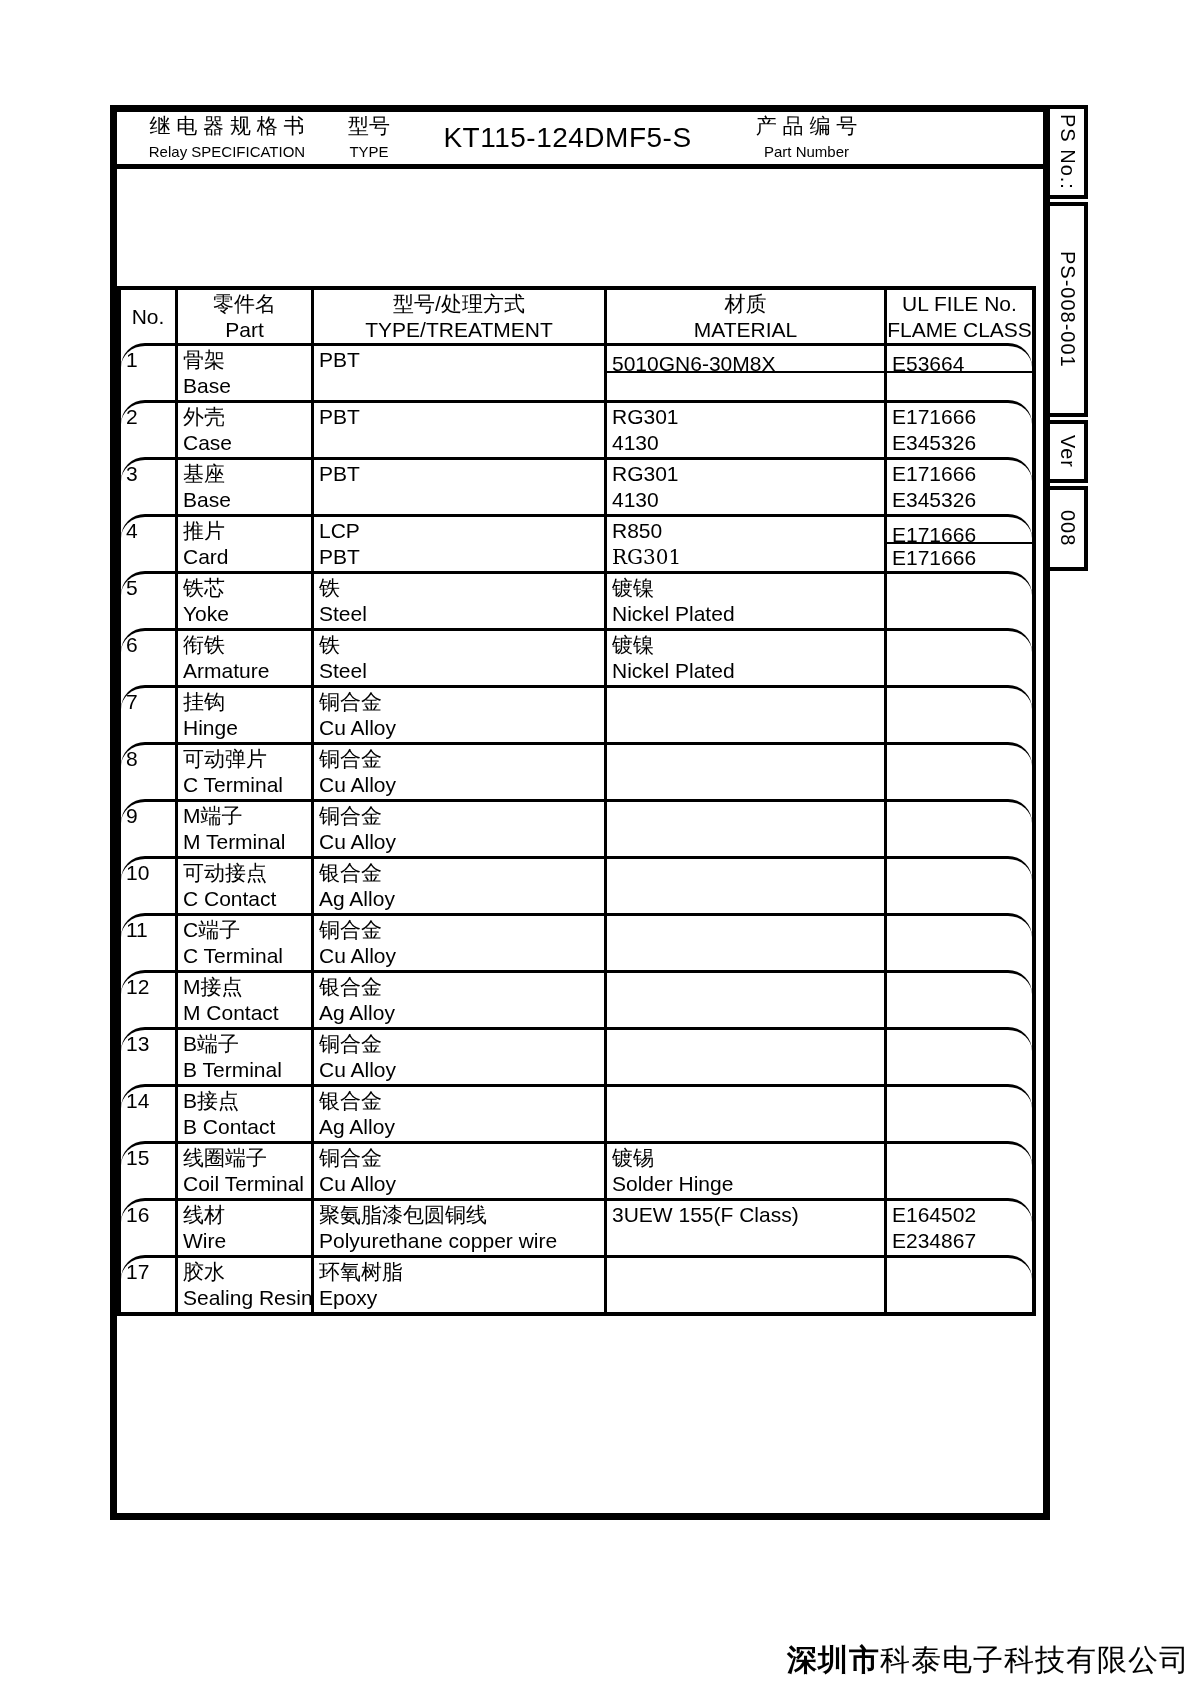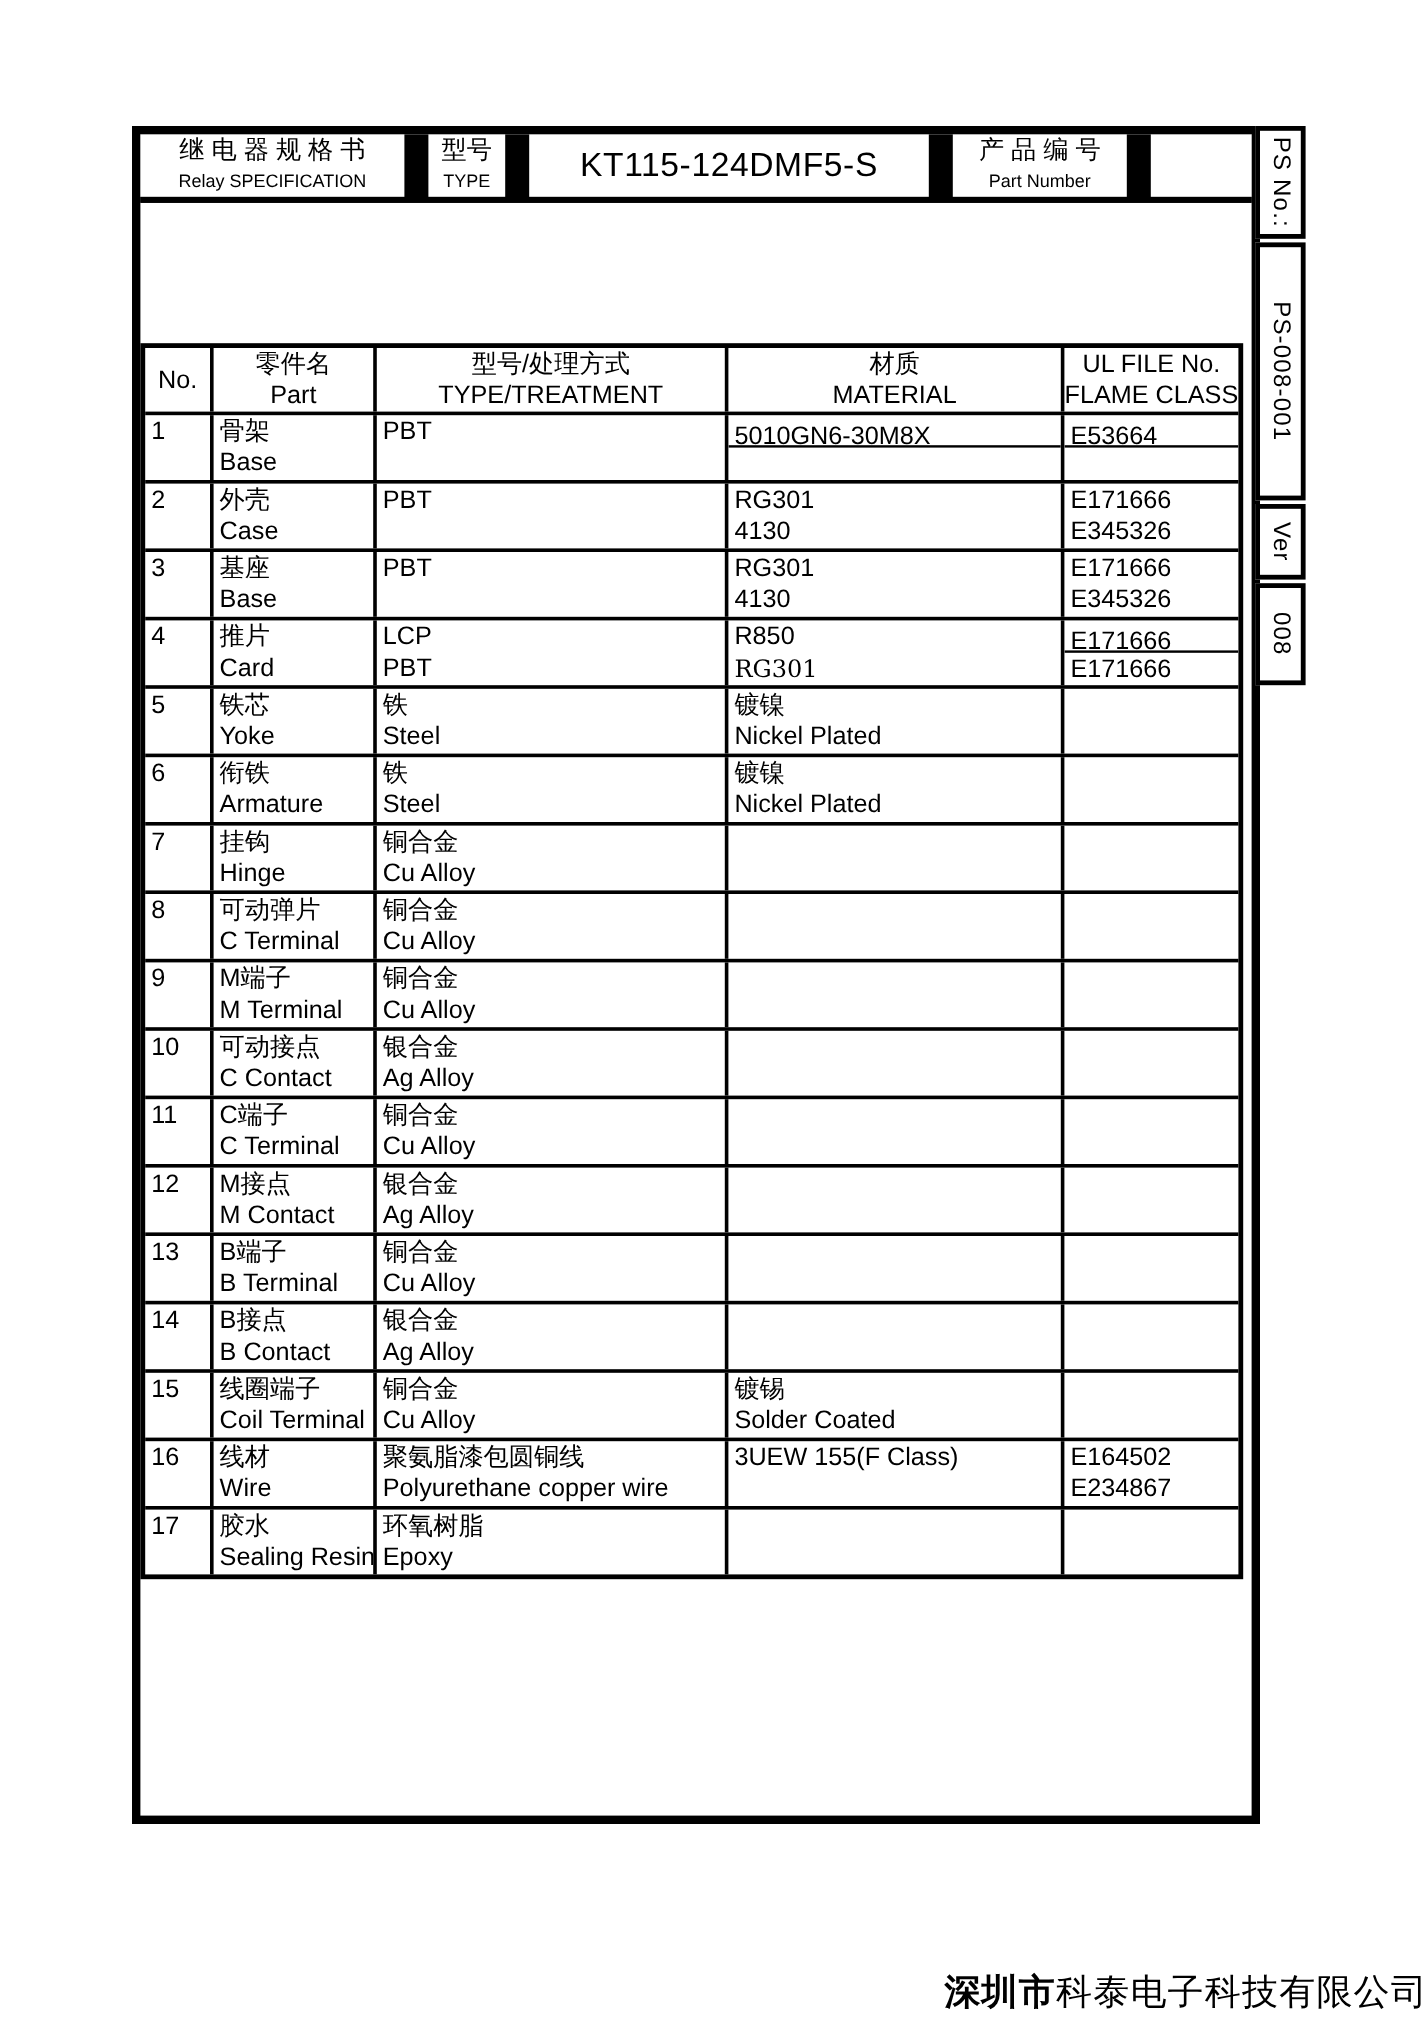--- a/index.html
+++ b/index.html
@@ -7,21 +7,21 @@
   body { font-family:"Liberation Sans","DejaVu Sans",sans-serif; color:#000; }
   .page { position:relative; width:1190px; height:1683px; background:#fff; overflow:hidden; }
 
   
   .frame { position:absolute; left:110px; top:105px; width:940px; height:1415px;
            border:7px solid #000; z-index:1; pointer-events:none; }
 
   
   .header-table { position:absolute; left:117px; top:112px; width:926px; height:57px;
                   display:grid; grid-template-columns:220px 64px 333px 145px 1fr;
-                  column-gap:20px; background:#000; border-bottom:5px solid #000; z-index:2; }
+                  column-gap:0; background:#000; border-bottom:5px solid #000; z-index:2; }
   .hcell { background:#fff; display:flex; flex-direction:column; align-items:center;
            justify-content:center; text-align:center; overflow:hidden; }
   .hcell .cn { font-size:21px; line-height:26px; white-space:nowrap; }
   .hcell .en { font-size:15px; line-height:25px; white-space:nowrap; }
   .type-value { font-size:28px; letter-spacing:0.5px; white-space:nowrap; }
 
   
   .sbox { position:absolute; left:1046px; width:42px; background:#fff; border:4px solid #000;
           display:flex; align-items:center; justify-content:center; z-index:3; }
   .sbox span { writing-mode:vertical-rl; text-orientation:mixed; font-size:20px;
@@ -34,21 +34,21 @@
 
   
   .watermark { position:absolute; left:440px; top:748px; z-index:0; color:#adadad;
                pointer-events:none; }
   .wm1 { font-size:88px; font-weight:bold; letter-spacing:6px; line-height:80px; }
   .wm2 { font-size:60px; letter-spacing:4px; line-height:72px; margin-top:8px; }
 
   
   .parts { position:absolute; left:117px; top:286px; border:4px solid #000; z-index:1; }
   .tr { display:grid; grid-template-columns:57px 136px 293px 280px 145px;
-        border-top:3px solid #000; height:57px; }
+        border-top:3px solid #000; height:57px;border-radius:24px; }
   .tr:first-child { border-top:none; height:53px; }
   .td { border-right:3px solid #000; padding:1px 5px; display:flex; flex-direction:column;
         justify-content:flex-start; overflow:hidden; background:transparent; }
   .td:last-child { border-right:none; }
   .ln { display:block; height:26px; line-height:26px; font-size:21px; white-space:nowrap; }
   .ln.sub { border-bottom:2px solid #000; margin:0 -5px 1px -5px; padding:4px 5px; }
   .ln.serif { font-family:"DejaVu Serif","Liberation Serif",serif; font-size:20px; }
   .th .td { align-items:center; justify-content:center; text-align:center; }
 
   
@@ -437,21 +437,21 @@
       <div class="td">
           <span class="ln">线圈端子</span>
           <span class="ln">Coil Terminal</span>
         </div>
       <div class="td">
           <span class="ln">铜合金</span>
           <span class="ln">Cu Alloy</span>
         </div>
       <div class="td">
           <span class="ln">镀锡</span>
-          <span class="ln">Solder Coated</span>
+          <span class="ln">Solder Hinge</span>
         </div>
       <div class="td">
           <span class="ln"></span>
           <span class="ln"></span>
         </div>
     </div>
 
     <div class="tr">
       <div class="td">
           <span class="ln">16</span>

